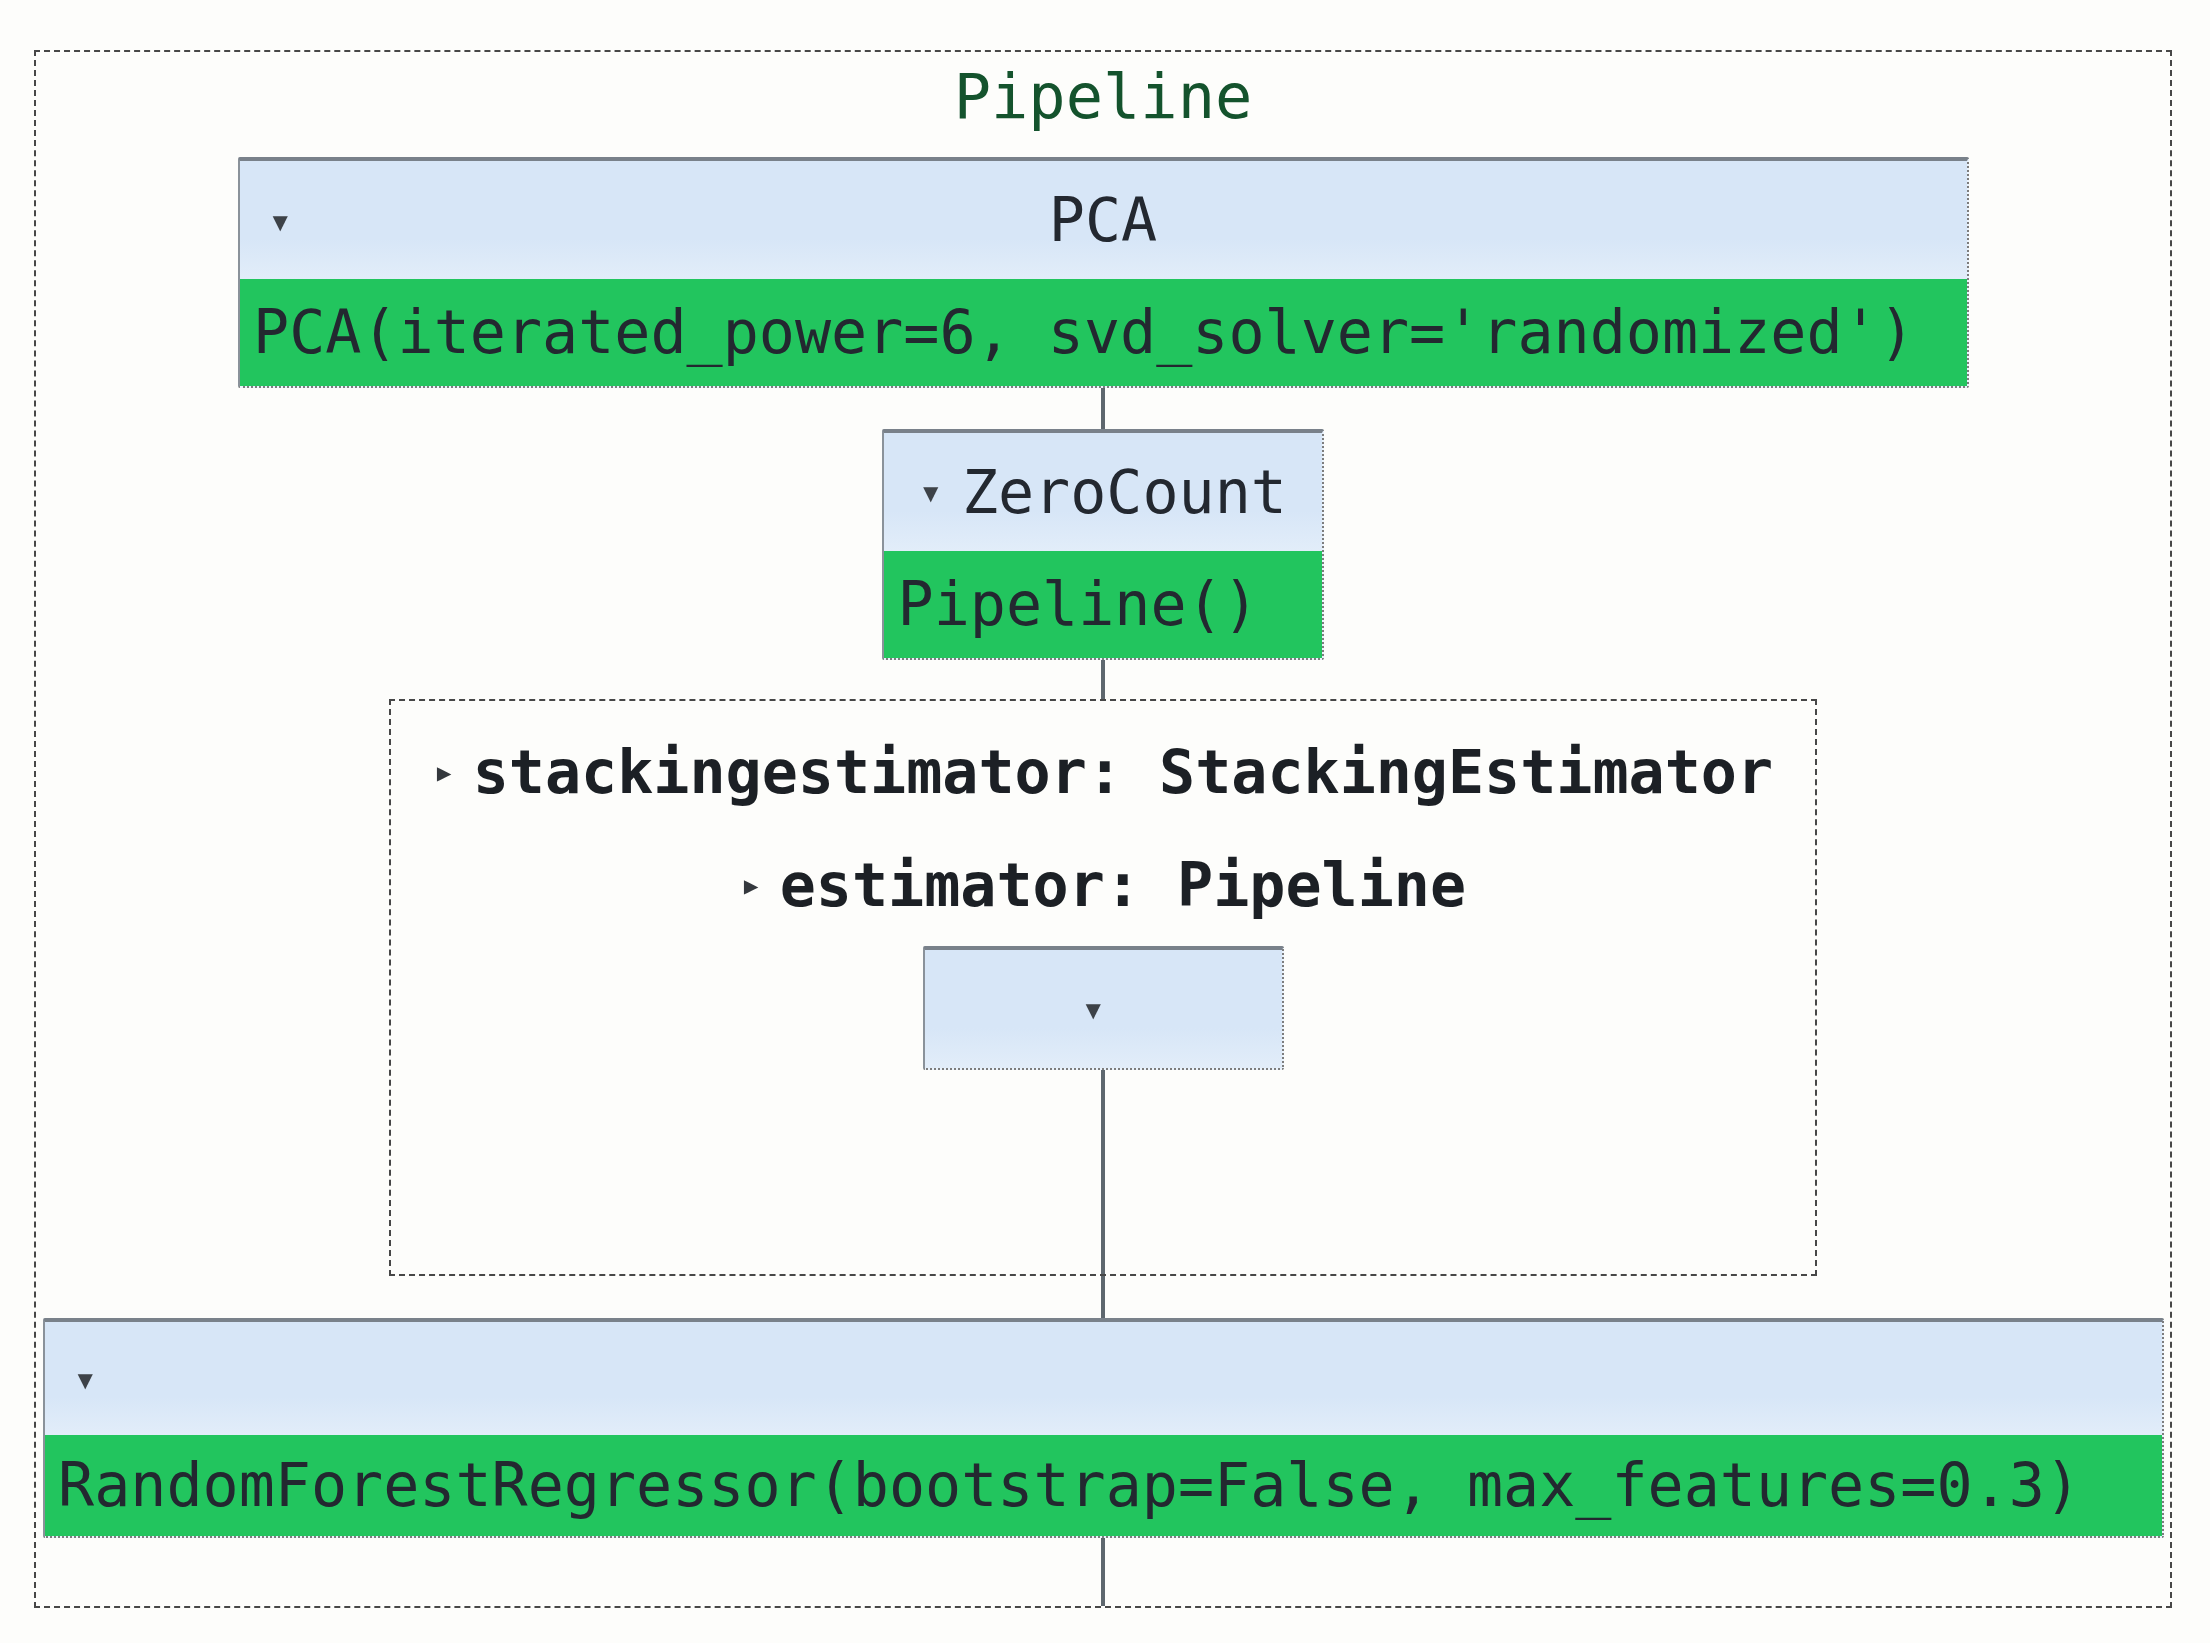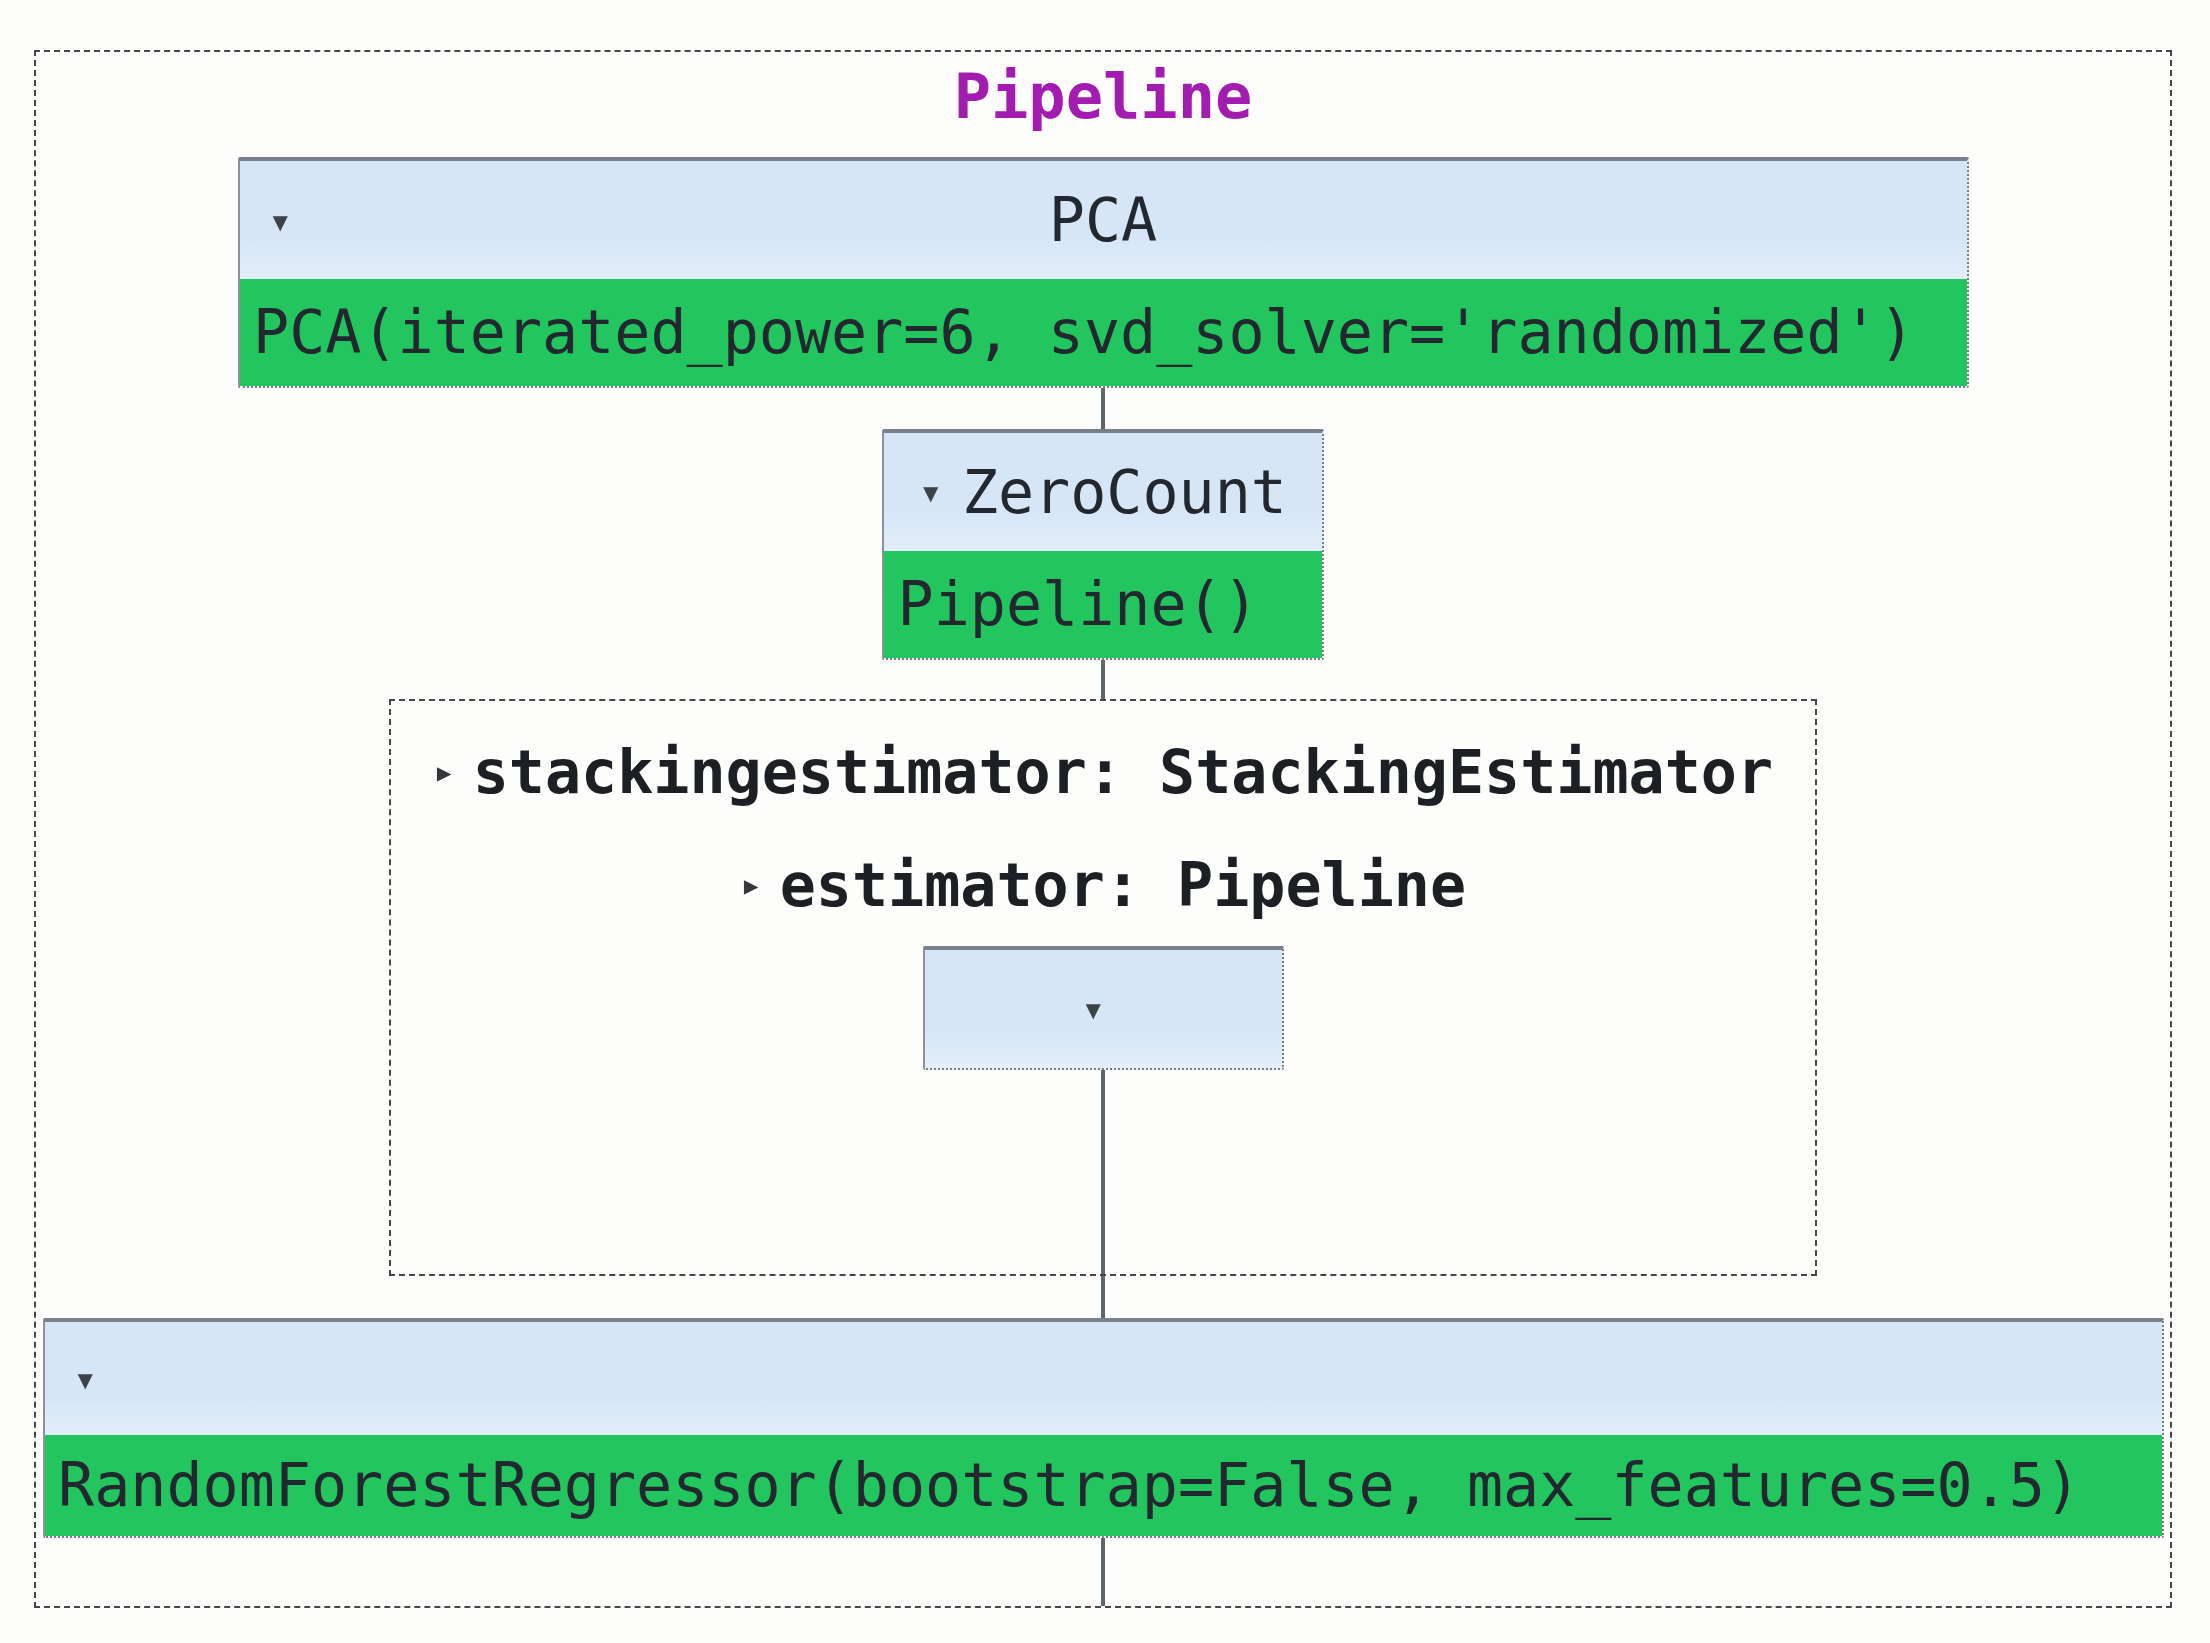--- a/index.html
+++ b/index.html
@@ -20,23 +20,23 @@
     width: 2138px;
     height: 1558px;
     border: 2.9px dashed #474747;
     display: flex;
     flex-direction: column;
     align-items: center;
   }
   .title {
     margin-top: 7.8px;
     font-size: 62px;
-    font-weight: bold;
+    font-weight: normal;
     line-height: 74px;
-    color: #a21caf;
+    color: #14532d;
     white-space: pre;
   }
   .gap-title { height: 23px; flex: 0 0 auto; }
   .box {
     display: flex;
     flex-direction: column;
     border-top: 4.9px solid #79818a;
     border-left: 2.9px solid #8a929a;
     border-right: 2.9px dotted #7d7d7d;
     border-bottom: 2.9px dotted #7d7d7d;
@@ -154,20 +154,20 @@
 
       <div class="c-inner"></div>
     </div>
 
     <div class="connector c3"></div>
 
     <div class="box w-rf">
       <div class="box-header">
         <span class="tri tri-abs">▾</span>
       </div>
-      <div class="box-content">RandomForestRegressor(bootstrap=False, max_features=0.5)</div>
+      <div class="box-content">RandomForestRegressor(bootstrap=False, max_features=0.3)</div>
     </div>
 
     <div class="connector c4"></div>
 
   </div>
 </div>
 
 
 </body></html>

